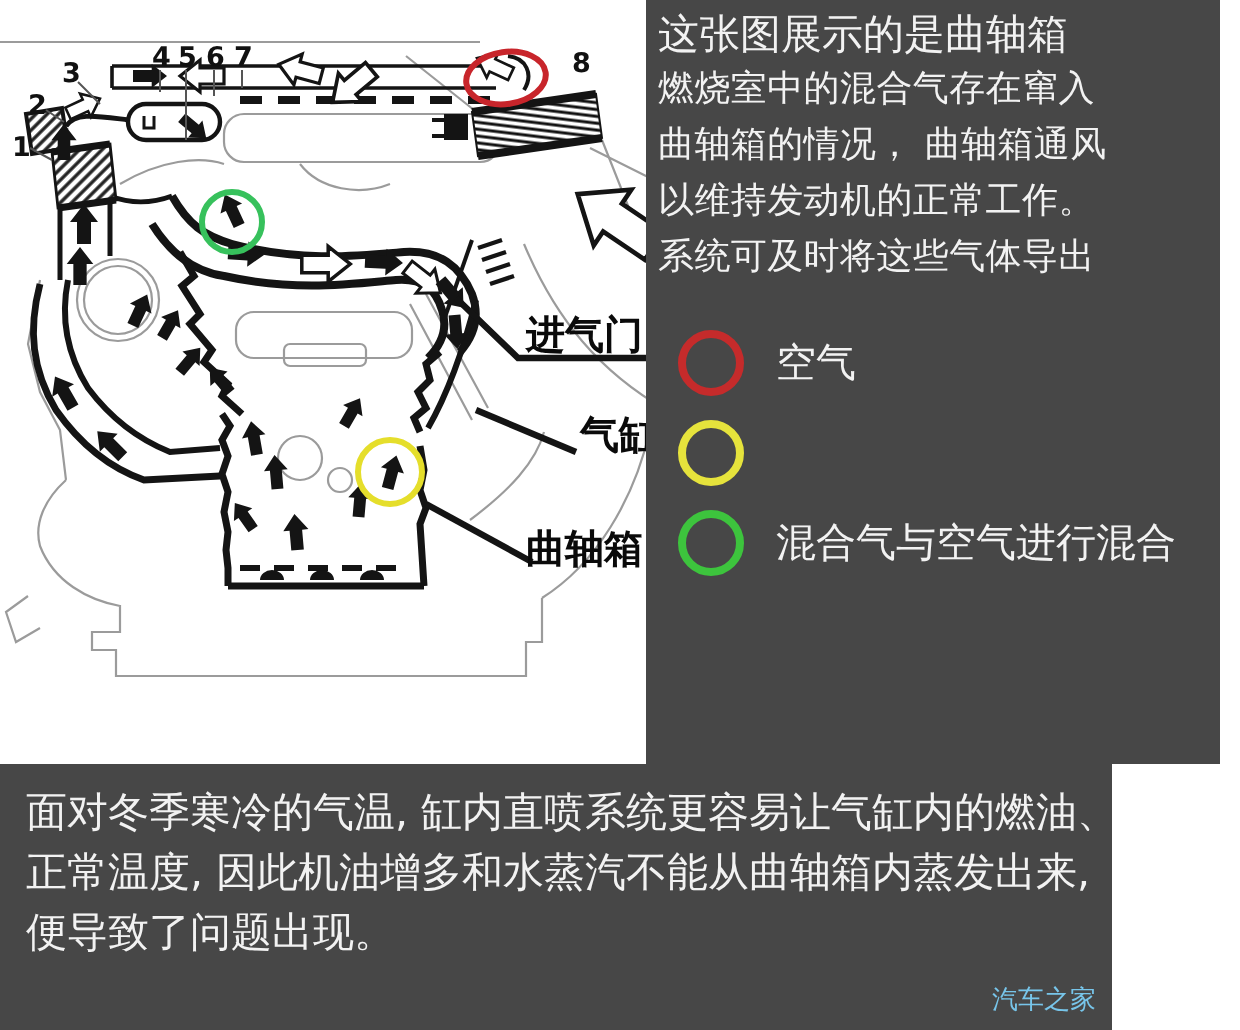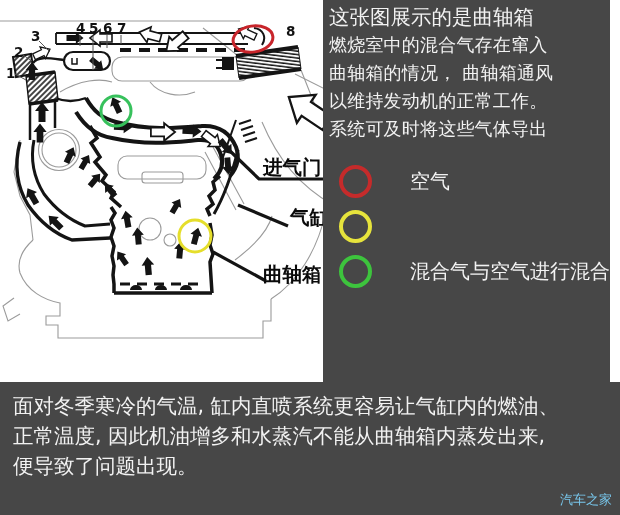--- a/index.html
+++ b/index.html
@@ -4,27 +4,27 @@
 <style>
   html,body{margin:0;padding:0;}
   body{width:620px;height:515px;position:relative;background:#fff;
        font-family:"DejaVu Sans","Liberation Sans",sans-serif;overflow:hidden;}
   .diagram-panel{position:absolute;left:0;top:0;width:333px;height:382px;background:#ffffff;}
   .right-panel{position:absolute;left:323px;top:0;width:287px;height:382px;background:#474747;
                color:#fff;box-sizing:border-box;padding:3px 5px 0 6px;}
   .intro p{margin:0;font-size:20.5px;line-height:28px;font-weight:500;white-space:nowrap;color:#f2f2f2;}
   .intro p.sm{font-size:18px;letter-spacing:0.2px;}
   .legend{margin-top:16px;}
-  .legend-row{display:flex;align-items:center;height:45px;gap:22px;}
+  .legend-row{display:flex;align-items:center;height:45px;}
   .ring{width:25px;height:25px;border-radius:50%;border:4px solid #fff;margin:0 16px 0 10px;flex:0 0 auto;}
   .ring-air{border-color:#c52b2b;}
   .ring-mix{border-color:#e6e33c;}
   .ring-mixing{border-color:#3dc43d;}
   .legend-label{font-size:20px;color:#f2f2f2;white-space:nowrap;}
-  .bottom-band{position:absolute;left:0;top:382px;width:620px;height:133px;background:#474747;
+  .bottom-band{position:absolute;left:0;top:382px;width:556px;height:133px;background:#474747;
                color:#f2f2f2;box-sizing:border-box;padding:9px 10px 0 13px;}
   .bottom-band p{margin:0;font-size:20.5px;line-height:30px;font-weight:500;white-space:nowrap;}
   .watermark{position:absolute;right:8px;bottom:6px;font-size:13px;color:#7dd3fc;opacity:.9;}
   svg text{font-family:"DejaVu Sans","Liberation Sans",sans-serif;}
   .num{font-size:13.5px;font-weight:bold;fill:#111;}
   .dlabel{font-size:19.5px;font-weight:bold;fill:#0a0a0a;}
 </style>
 </head>
 <body>
 

